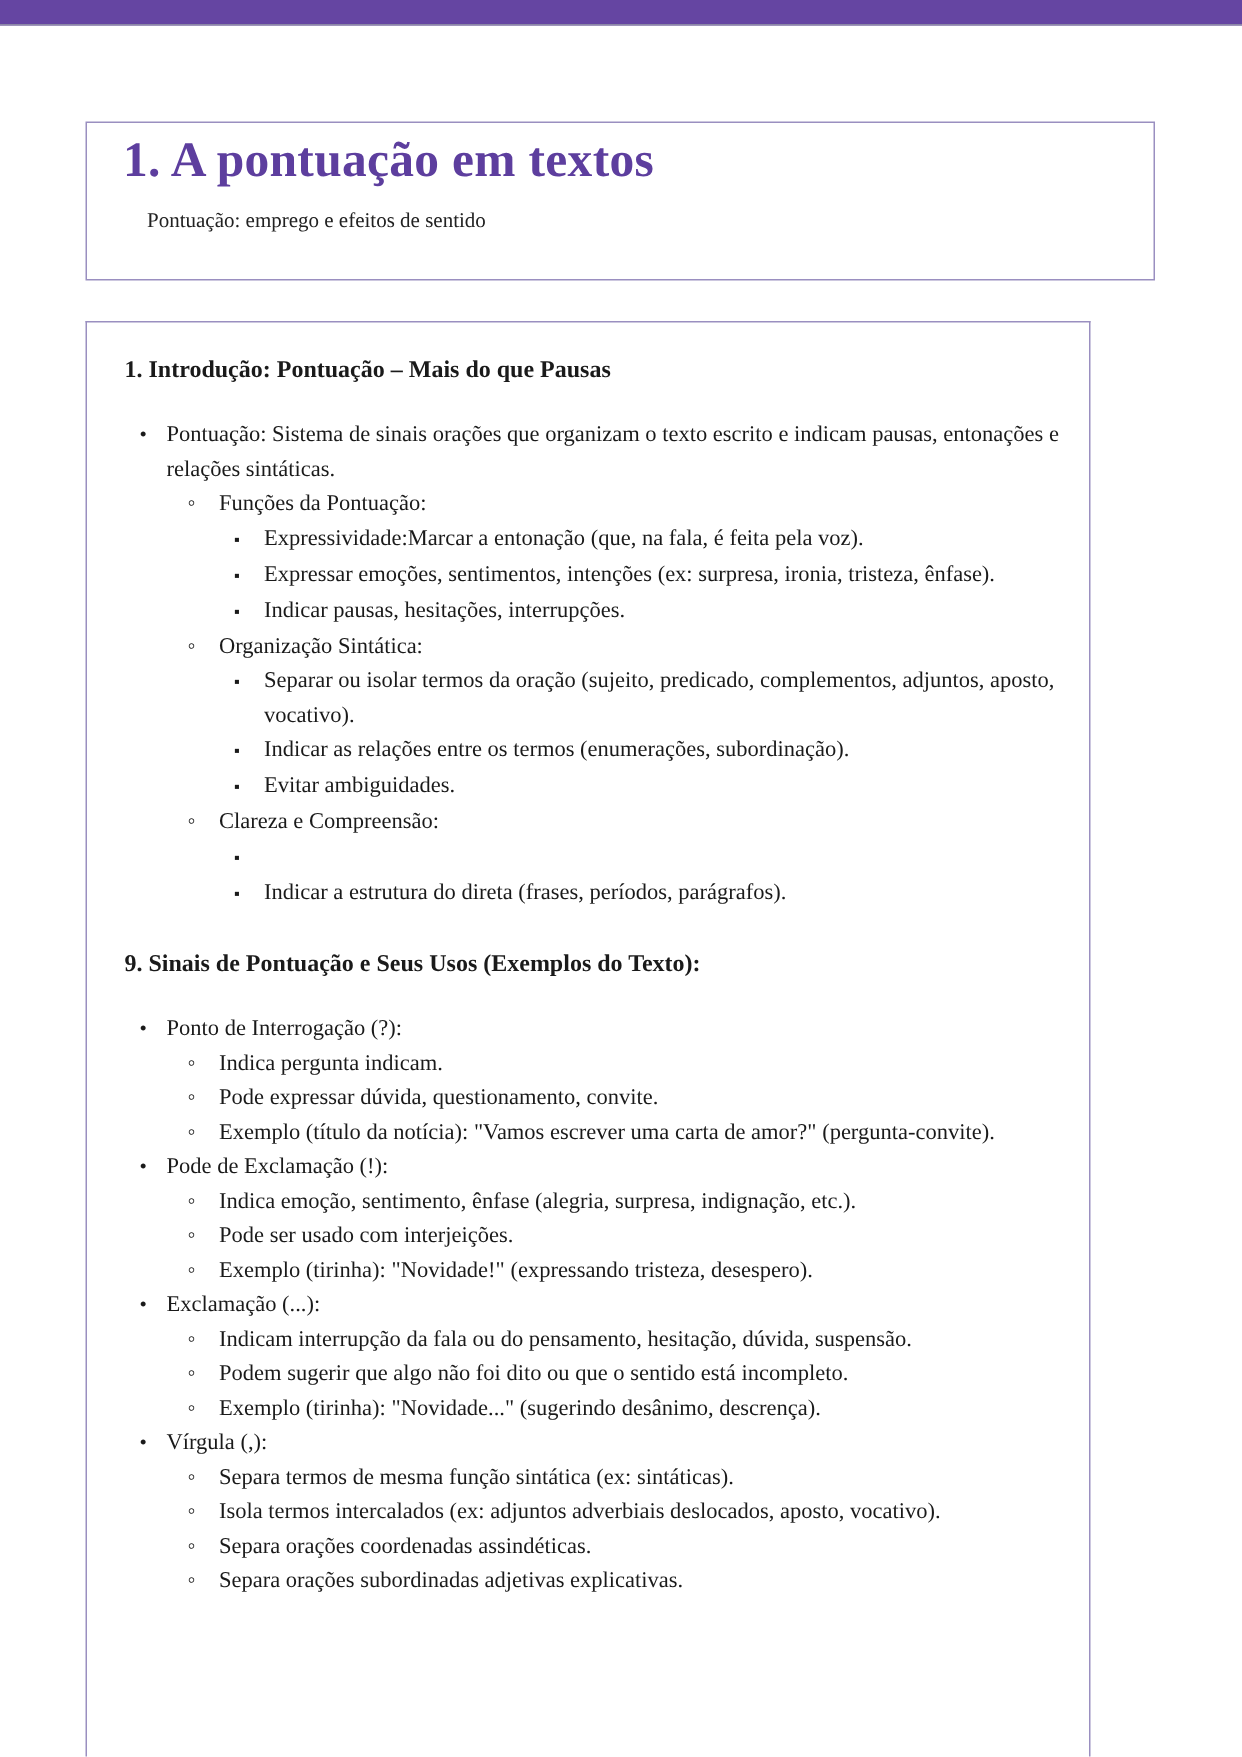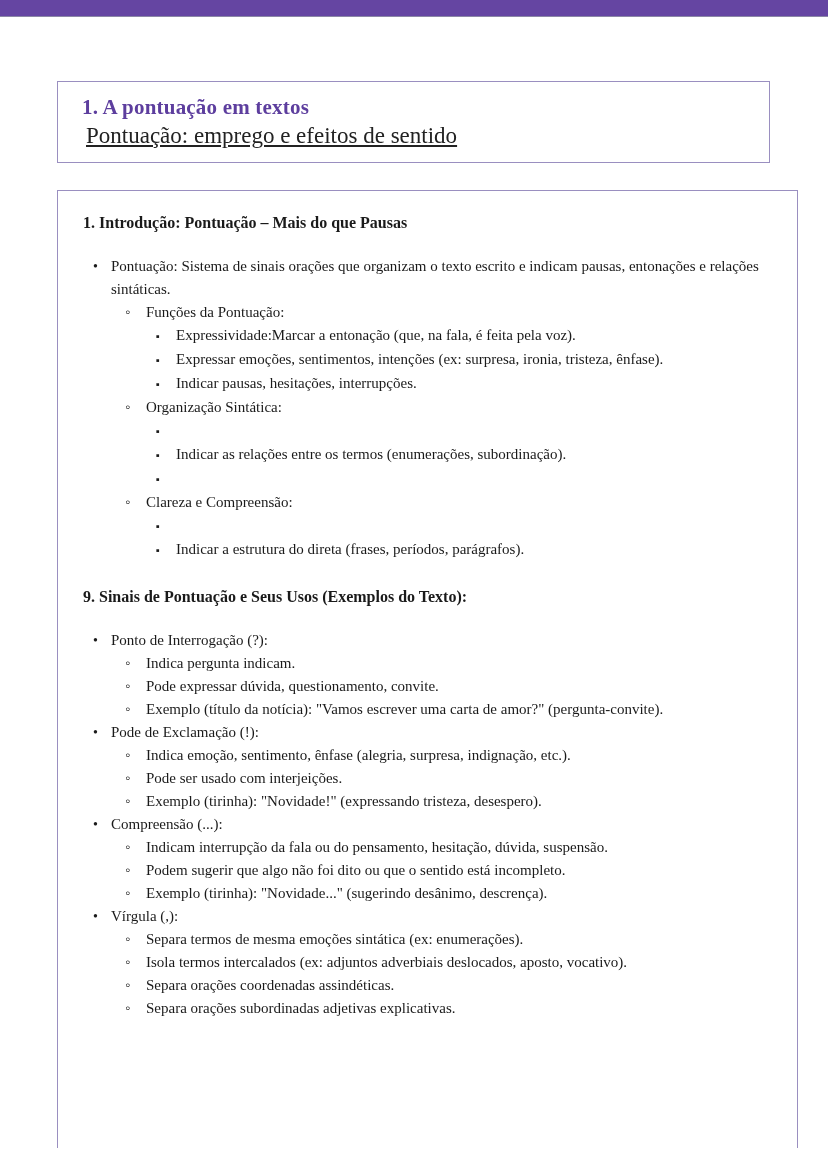--- a/index.html
+++ b/index.html
@@ -25,35 +25,34 @@
   }
   .title-box {
     margin: 64px 57px 0 57px;
     width: 713px;
     box-sizing: border-box;
     border: 1.5px solid #9a8fc0;
     padding: 11px 24px 12px 24px;
   }
   .page-title {
     margin: 0;
-    font-size: 21px;
+    font-size: 33px;
     line-height: 28px;
     font-weight: bold;
     letter-spacing: 0.2px;
   }
   .page-subtitle {
-    margin: 4px;
-    font-size: 23px;
+    margin: 16px;
+    font-size: 14px;
     line-height: 21px;
     color: #222222;
-    text-decoration: underline;
   }
   .content-box {
     margin: 27px 57px 0 57px;
-    width: 741px;
+    width: 670px;
     height: 958px;
     box-sizing: border-box;
     border: 1.5px solid #9a8fc0;
     border-bottom: none;
     padding: 20px 18px 0 25px;
   }
   .section-heading {
     font-size: 16px;
     font-weight: bold;
     line-height: 23px;
@@ -115,27 +114,29 @@
         <div class="li lv3">
           <span class="bullet">▪</span>
           <span class="txt">Indicar pausas, hesitações, interrupções.</span>
         </div>
         <div class="li lv2">
           <span class="bullet">◦</span>
           <span class="txt">Organização Sintática:</span>
         </div>
         <div class="li lv3">
           <span class="bullet">▪</span>
+          <span class="txt">Separar ou isolar termos da oração (sujeito, predicado, complementos, adjuntos, aposto, vocativo).</span>
         </div>
         <div class="li lv3">
           <span class="bullet">▪</span>
           <span class="txt">Indicar as relações entre os termos (enumerações, subordinação).</span>
         </div>
         <div class="li lv3">
           <span class="bullet">▪</span>
+          <span class="txt">Evitar ambiguidades.</span>
         </div>
         <div class="li lv2">
           <span class="bullet">◦</span>
           <span class="txt">Clareza e Compreensão:</span>
         </div>
         <div class="li lv3">
           <span class="bullet">▪</span>
         </div>
         <div class="li lv3">
           <span class="bullet">▪</span>
@@ -171,41 +172,41 @@
         <div class="li lv2">
           <span class="bullet">◦</span>
           <span class="txt">Pode ser usado com interjeições.</span>
         </div>
         <div class="li lv2">
           <span class="bullet">◦</span>
           <span class="txt">Exemplo (tirinha): "Novidade!" (expressando tristeza, desespero).</span>
         </div>
         <div class="li lv1">
           <span class="bullet">•</span>
-          <span class="txt">Compreensão (...):</span>
+          <span class="txt">Exclamação (...):</span>
         </div>
         <div class="li lv2">
           <span class="bullet">◦</span>
           <span class="txt">Indicam interrupção da fala ou do pensamento, hesitação, dúvida, suspensão.</span>
         </div>
         <div class="li lv2">
           <span class="bullet">◦</span>
           <span class="txt">Podem sugerir que algo não foi dito ou que o sentido está incompleto.</span>
         </div>
         <div class="li lv2">
           <span class="bullet">◦</span>
           <span class="txt">Exemplo (tirinha): "Novidade..." (sugerindo desânimo, descrença).</span>
         </div>
         <div class="li lv1">
           <span class="bullet">•</span>
           <span class="txt">Vírgula (,):</span>
         </div>
         <div class="li lv2">
           <span class="bullet">◦</span>
-          <span class="txt">Separa termos de mesma emoções sintática (ex: enumerações).</span>
+          <span class="txt">Separa termos de mesma função sintática (ex: sintáticas).</span>
         </div>
         <div class="li lv2">
           <span class="bullet">◦</span>
           <span class="txt">Isola termos intercalados (ex: adjuntos adverbiais deslocados, aposto, vocativo).</span>
         </div>
         <div class="li lv2">
           <span class="bullet">◦</span>
           <span class="txt">Separa orações coordenadas assindéticas.</span>
         </div>
         <div class="li lv2">

